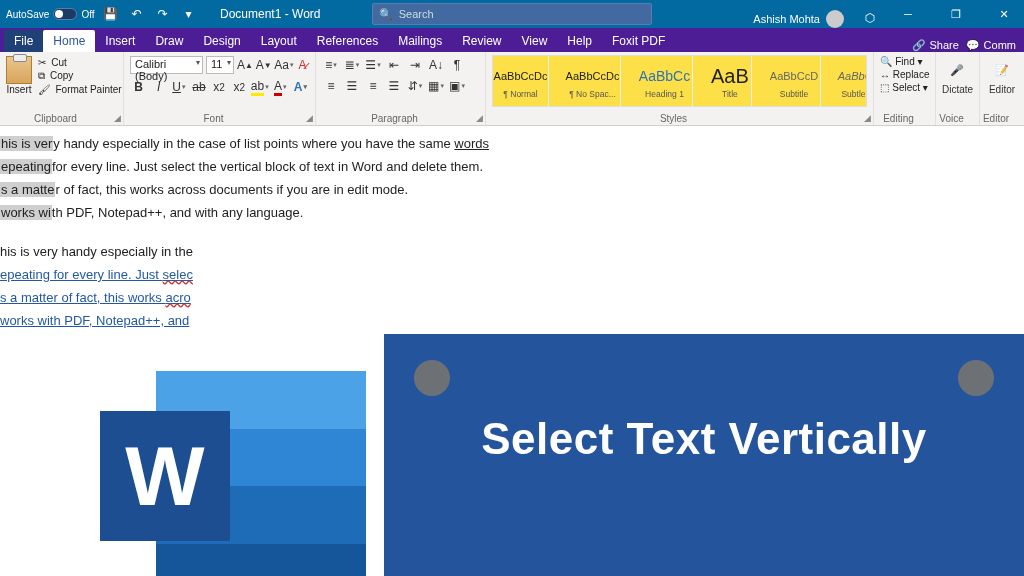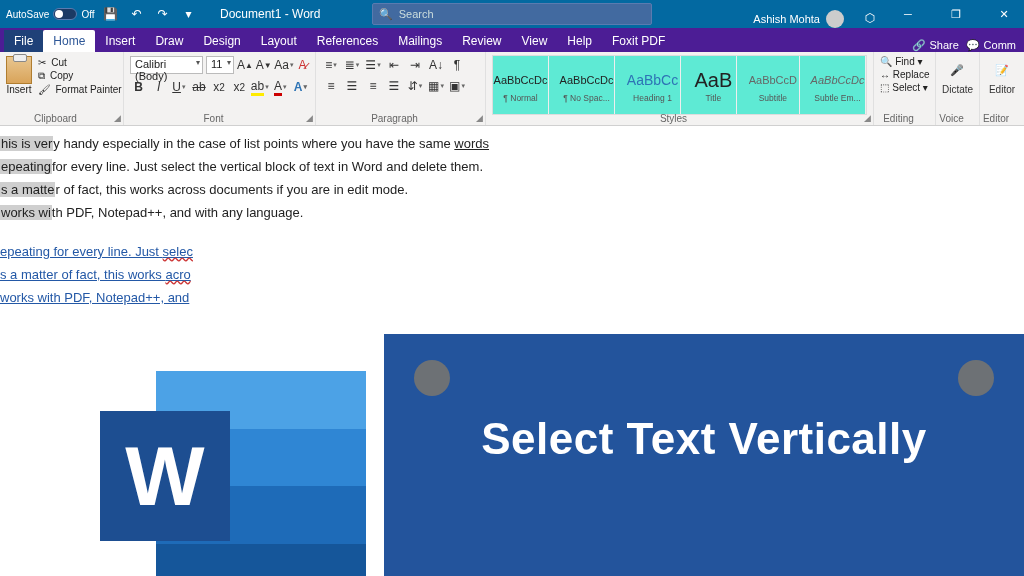--- a/index.html
+++ b/index.html
@@ -36,21 +36,21 @@
 .fontrow{display:flex;align-items:center;gap:3px}
 .combo{border:1px solid #bbb;background:#fff;padding:1px 14px 1px 4px;font-size:11px;height:18px;position:relative;cursor:pointer}
 .combo::after{content:"▾";position:absolute;right:2px;top:1px;font-size:8px;color:#555}
 .rowbtns{display:flex;align-items:center;gap:3px;margin-top:4px}
 .ib{width:18px;height:18px;display:flex;align-items:center;justify-content:center;cursor:pointer;font-size:12px;color:#333}
 .ib .ar{font-size:7px;margin-left:1px;color:#666}
 .swb{display:flex;align-items:center}
 .para-wrap{display:flex;flex-direction:column;gap:3px;padding-top:2px}
 .pararow{display:flex;gap:3px}
 .styles{flex:1;min-width:0}
-.style-gallery{display:flex;height:60px;gap:10px;overflow:hidden;border:1px solid #ddd;background:#5eead4;margin-top:1px}
+.style-gallery{display:flex;height:52px;gap:16px;overflow:hidden;border:1px solid #ddd;background:#fde047;margin-top:1px}
 .sitem{width:56px;border-right:1px solid #eee;display:flex;flex-direction:column;align-items:center;justify-content:center;cursor:pointer;padding:2px}
 .sitem .sprev{font-size:11px;color:#333;height:26px;display:flex;align-items:center;text-align:center}
 .sitem .sname{font-size:8.5px;color:#555;text-align:center;white-space:nowrap;overflow:hidden;max-width:54px}
 .editing .edcol{display:flex;flex-direction:column;gap:2px;padding-top:2px}
 .editing .edcol span{font-size:10px;cursor:pointer;white-space:nowrap}
 .bigbtn{display:flex;flex-direction:column;align-items:center;gap:2px;padding:4px 4px 0;cursor:pointer}
 .bigbtn .bi{width:24px;height:24px;border-radius:50%;display:flex;align-items:center;justify-content:center}
 .bigbtn .bl{font-size:10px;color:#333}
 .dlg{position:absolute;right:2px;bottom:2px;font-size:9px;color:#888;cursor:pointer}
 
@@ -262,20 +262,21 @@
     <div class="glabel">Editor</div>
   </div>
 </div>
 
 <div class="doc">
   <div class="line"><span class="selbox">his is ver</span><span>y handy especially in the case of list points where you have the same </span><span style="text-decoration:underline">words</span></div>
   <div class="line"><span class="selbox">epeating </span><span>for every line. Just select the vertical block of text in Word and delete them.</span></div>
   <div class="line"><span class="selbox">s a matte</span><span>r of fact, this works across documents if you are in edit mode.</span></div>
   <div class="line"><span class="selbox"> works wi</span><span>th PDF, Notepad++, and with any language.</span></div>
   <div class="gap"></div>
+  <div class="line">his is very handy especially in the</div>
   <div class="line"><span class="link"><span>epeating for every line. Just </span><span class="redu">selec</span></span></div>
   <div class="line"><span class="link"><span>s a matter of fact, this works </span><span class="redu">acro</span></span></div>
   <div class="line"><span class="link"> works with PDF, Notepad++, and</span></div>
 
   <div class="wordlogo">
     <div class="tiles">
       <div style="background:#4ca2e6"></div>
       <div style="background:#2f86d4"></div>
       <div style="background:#1e6bb8"></div>
       <div style="background:#15569a"></div>

